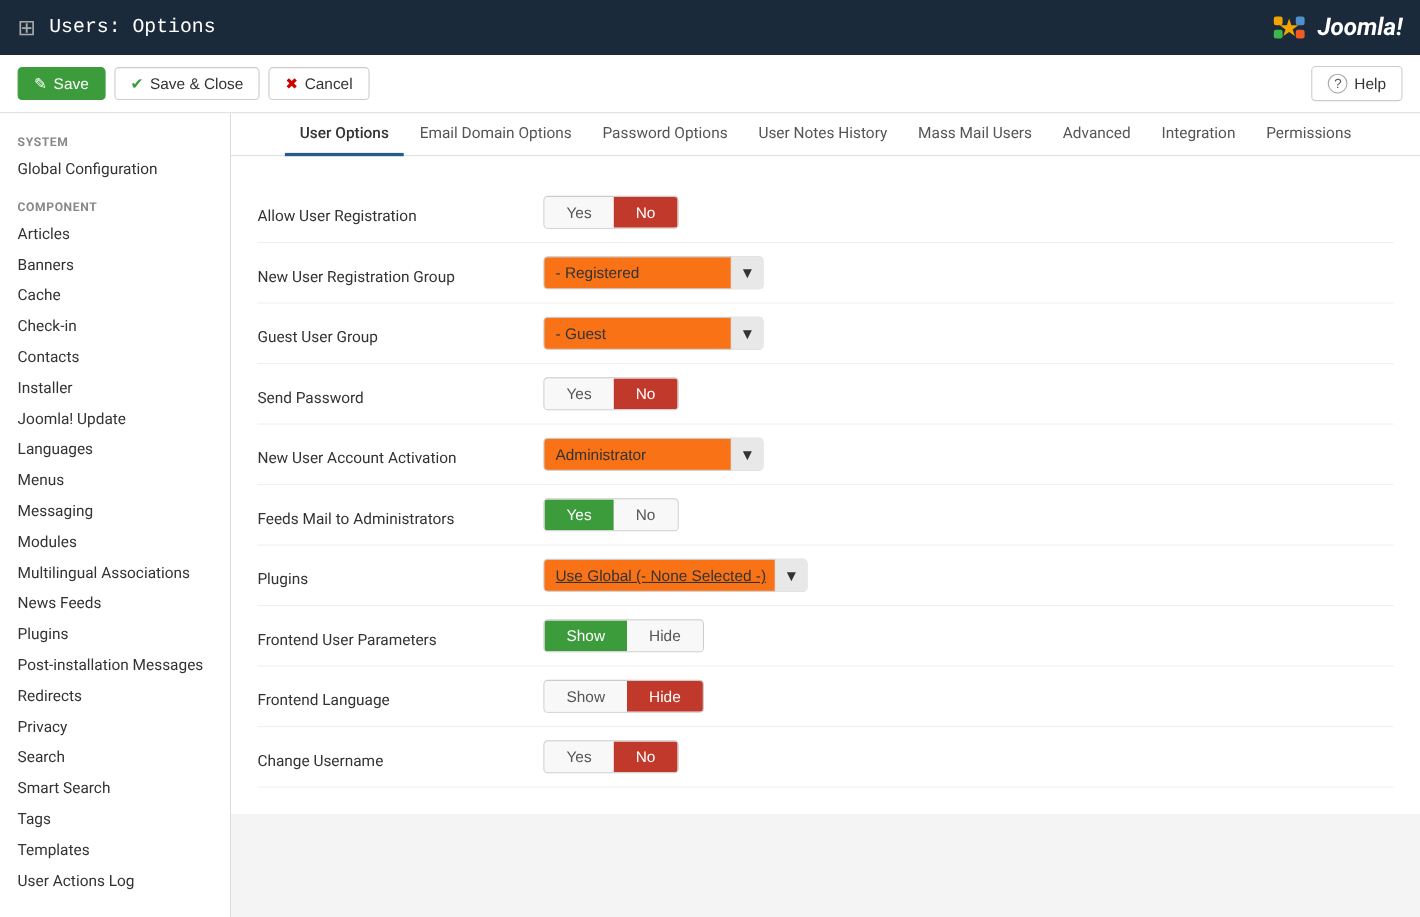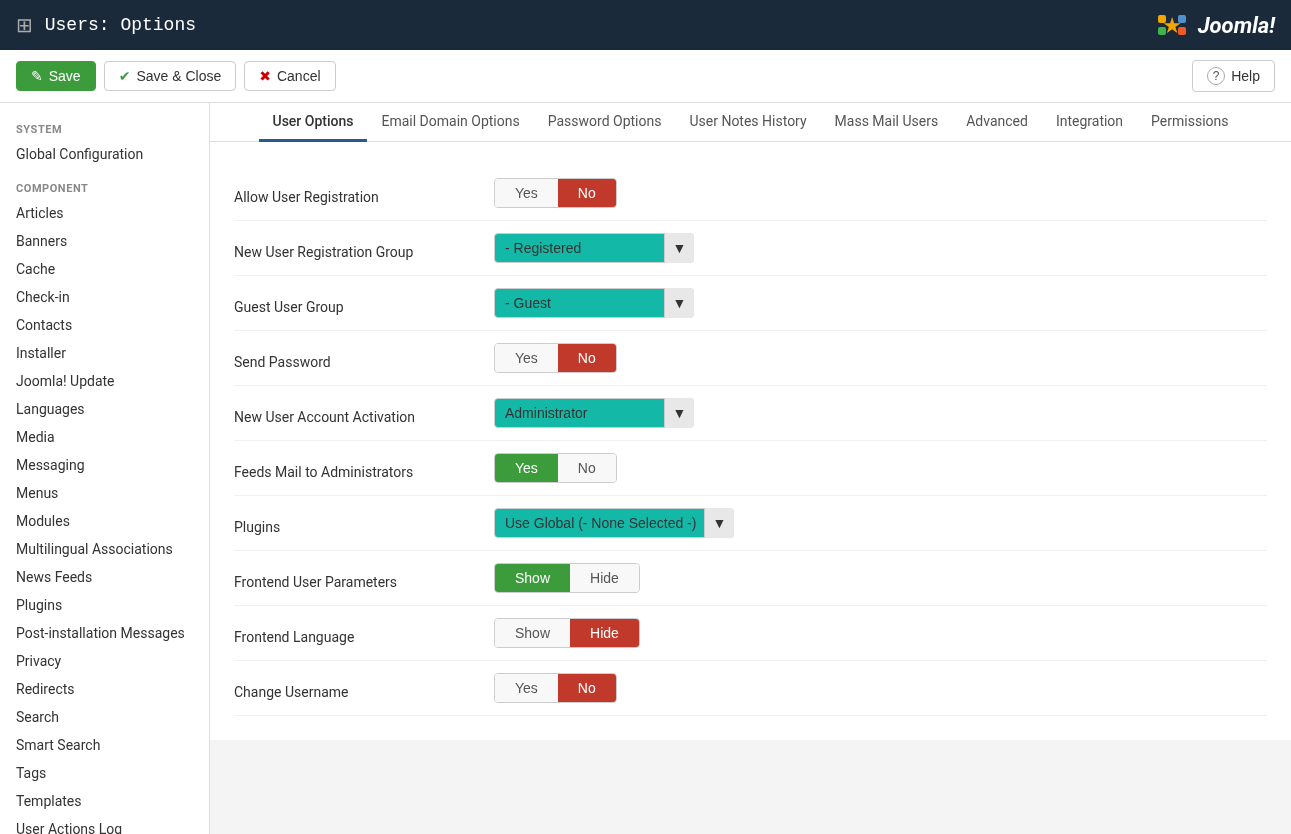--- a/index.html
+++ b/index.html
@@ -50,21 +50,21 @@
     
     .toggle-group { display: inline-flex; border: 1px solid #ccc; border-radius: 4px; overflow: hidden; }
     .toggle-btn { padding: 6px 20px; font-size: 14px; cursor: pointer; border: none; background: #f8f8f8; color: #555; }
     .toggle-btn.active-yes { background: #3c9c3c; color: #fff; }
     .toggle-btn.active-no { background: #c0392b; color: #fff; }
     .toggle-btn.active-show { background: #3c9c3c; color: #fff; }
     .toggle-btn.active-hide { background: #c0392b; color: #fff; }
 
     
     .select-wrapper { position: relative; display: inline-flex; align-items: center; }
-    .select-box { appearance: none; -webkit-appearance: none; padding: 6px 36px 6px 10px; border: 1px solid #ccc; border-radius: 4px; background: #14b8a6; font-size: 14px; color: #333; min-width: 200px; cursor: pointer; }
+    .select-box { appearance: none; -webkit-appearance: none; padding: 6px 36px 6px 10px; border: 1px solid #ccc; border-radius: 4px; background: #f97316; font-size: 14px; color: #333; min-width: 200px; cursor: pointer; }
     .select-arrow { position: absolute; right: 0; top: 0; bottom: 0; width: 30px; background: #e8e8e8; border-left: 1px solid #ccc; display: flex; align-items: center; justify-content: center; border-radius: 0 4px 4px 0; pointer-events: none; }
 
     
     .toolbar-right { display: flex; gap: 0; }
   </style>
 </head>
 <body>
 
 <div class="header">
   <div class="header-left">
@@ -117,30 +117,29 @@
     <div class="sidebar-spacer"></div>
     <div class="sidebar-section-label">COMPONENT</div>
     <div class="sidebar-item">Articles</div>
     <div class="sidebar-item">Banners</div>
     <div class="sidebar-item">Cache</div>
     <div class="sidebar-item">Check-in</div>
     <div class="sidebar-item">Contacts</div>
     <div class="sidebar-item">Installer</div>
     <div class="sidebar-item">Joomla! Update</div>
     <div class="sidebar-item">Languages</div>
-    <div class="sidebar-item">Media</div>
+    <div class="sidebar-item">Menus</div>
     <div class="sidebar-item">Messaging</div>
-    <div class="sidebar-item">Menus</div>
     <div class="sidebar-item">Modules</div>
     <div class="sidebar-item">Multilingual Associations</div>
     <div class="sidebar-item">News Feeds</div>
     <div class="sidebar-item">Plugins</div>
     <div class="sidebar-item">Post-installation Messages</div>
+    <div class="sidebar-item">Redirects</div>
     <div class="sidebar-item">Privacy</div>
-    <div class="sidebar-item">Redirects</div>
     <div class="sidebar-item">Search</div>
     <div class="sidebar-item">Smart Search</div>
     <div class="sidebar-item">Tags</div>
     <div class="sidebar-item">Templates</div>
     <div class="sidebar-item">User Actions Log</div>
 
   </div>
 
   <div class="main-content">
 
@@ -220,21 +219,21 @@
             <button class="toggle-btn active-yes">Yes</button>
             <button class="toggle-btn">No</button>
           </div>
         </div>
       </div>
 
       <div class="form-row">
         <div class="form-label">Plugins</div>
         <div class="form-control">
           <div class="select-wrapper">
-            <select class="select-box" style="min-width:240px;">
+            <select class="select-box" style="min-width:240px;text-decoration:underline;">
               <option>Use Global (- None Selected -)</option>
             </select>
             <div class="select-arrow">▼</div>
           </div>
         </div>
       </div>
 
       <div class="form-row">
         <div class="form-label">Frontend User Parameters</div>
         <div class="form-control">

